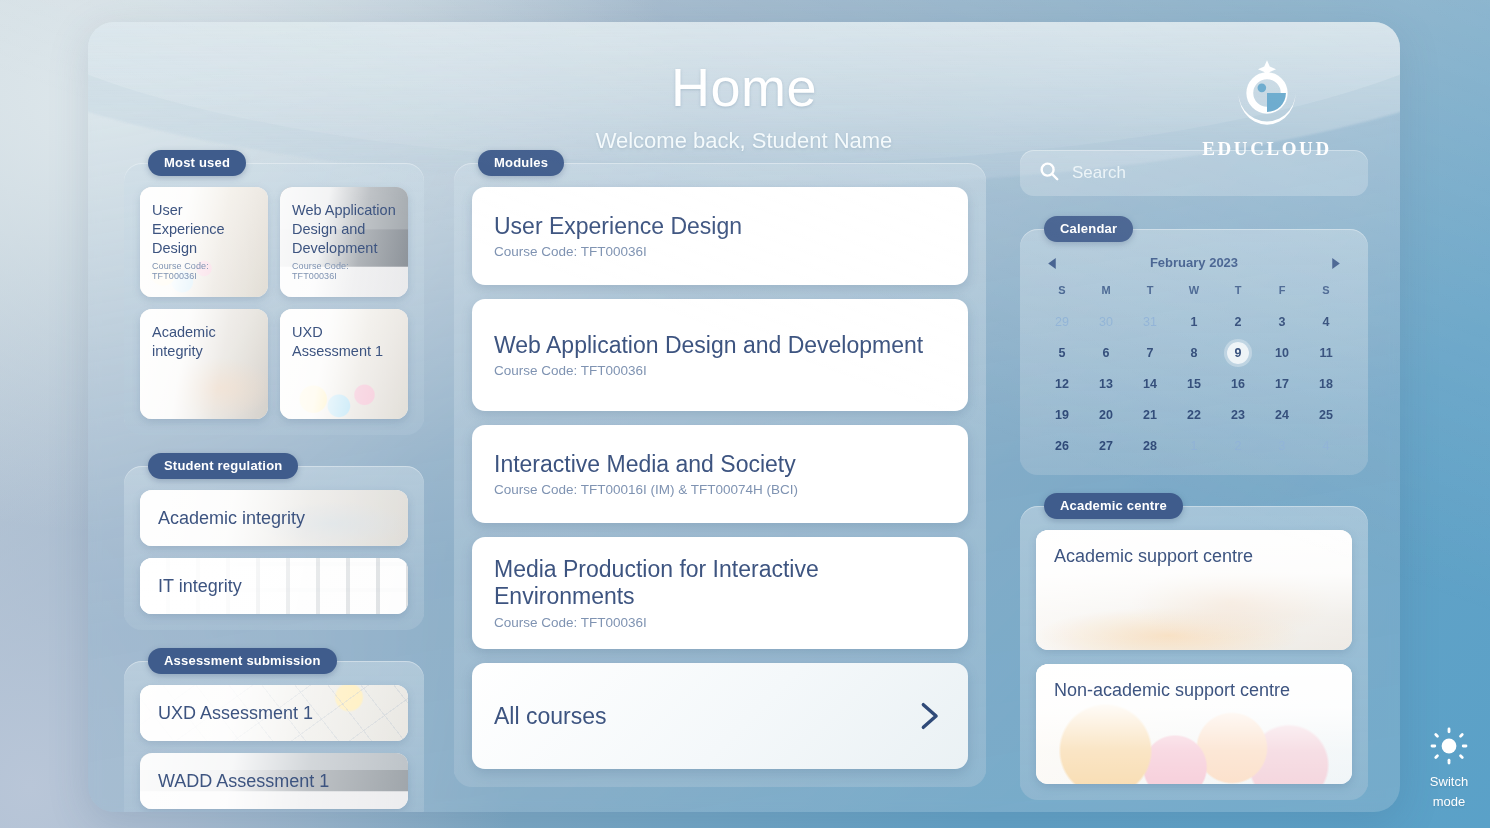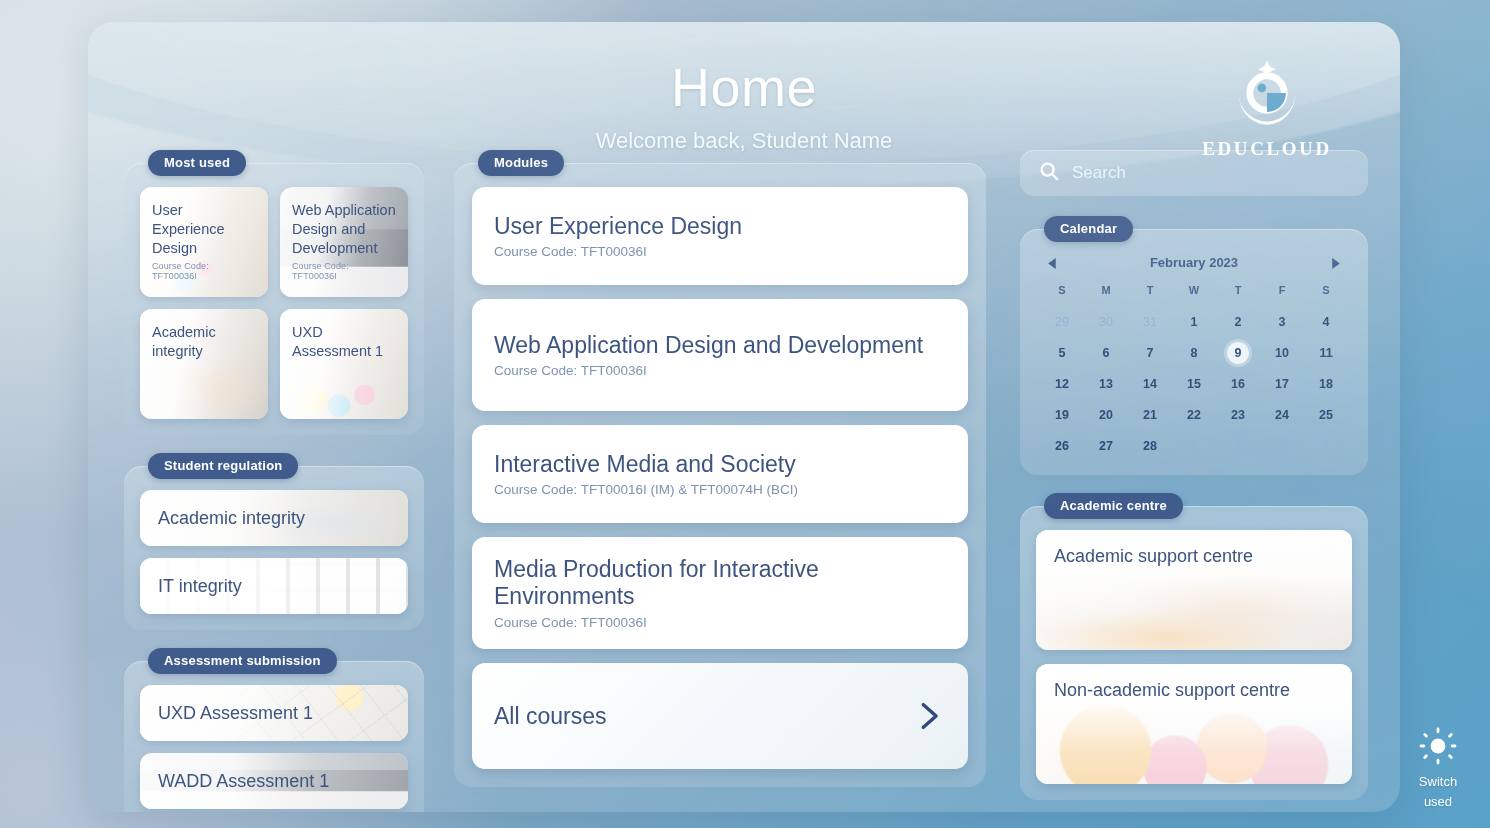--- a/index.html
+++ b/index.html
@@ -198,21 +198,21 @@
   
   .ac-tile { height:120px; padding:16px 18px 0; margin-bottom:14px; }
   .ac-tile:last-child { margin-bottom:0; }
   .ac-tile .t-title { font-size:18px; }
   .ac-tile .veil {
     background: linear-gradient(180deg, rgba(255,255,255,.97) 0%, rgba(255,255,255,.88) 36%, rgba(255,255,255,.30) 72%, rgba(255,255,255,.12) 100%);
   }
 
   
   #switch-mode {
-    position:absolute; right:15px; bottom:18px; width:74px;
+    position:absolute; right:4px; bottom:18px; width:74px;
     text-align:center; color:#ffffff; cursor:pointer; z-index:6;
     text-shadow:0 1px 2px rgba(70,100,130,.3);
   }
   #switch-mode .sm-label { font-size:13px; line-height:1.25; margin-top:4px; }
 
   
   .art-ux {
     background:
       radial-gradient(circle at 18% 78%, #ffe9a8 0 9%, transparent 10%),
       radial-gradient(circle at 33% 86%, #bfe3f5 0 8%, transparent 9%),
@@ -562,16 +562,16 @@
           <rect x="1.6" y="18.6" width="5.6" height="2.8" rx="1.4"></rect>
           <rect x="32.8" y="18.6" width="5.6" height="2.8" rx="1.4"></rect>
           <rect x="6.2" y="6.8" width="2.8" height="5.2" rx="1.4" transform="rotate(-45 7.6 9.4)"></rect>
           <rect x="31" y="6.8" width="2.8" height="5.2" rx="1.4" transform="rotate(45 32.4 9.4)"></rect>
           <rect x="6.2" y="28" width="2.8" height="5.2" rx="1.4" transform="rotate(45 7.6 30.6)"></rect>
           <rect x="31" y="28" width="2.8" height="5.2" rx="1.4" transform="rotate(-45 32.4 30.6)"></rect>
         </g>
       </svg>
     </span>
     <div class="sm-label">Switch</div>
-    <div class="sm-label">used</div>
+    <div class="sm-label">mode</div>
   </div>
 
 </div>
 
 </body></html>

